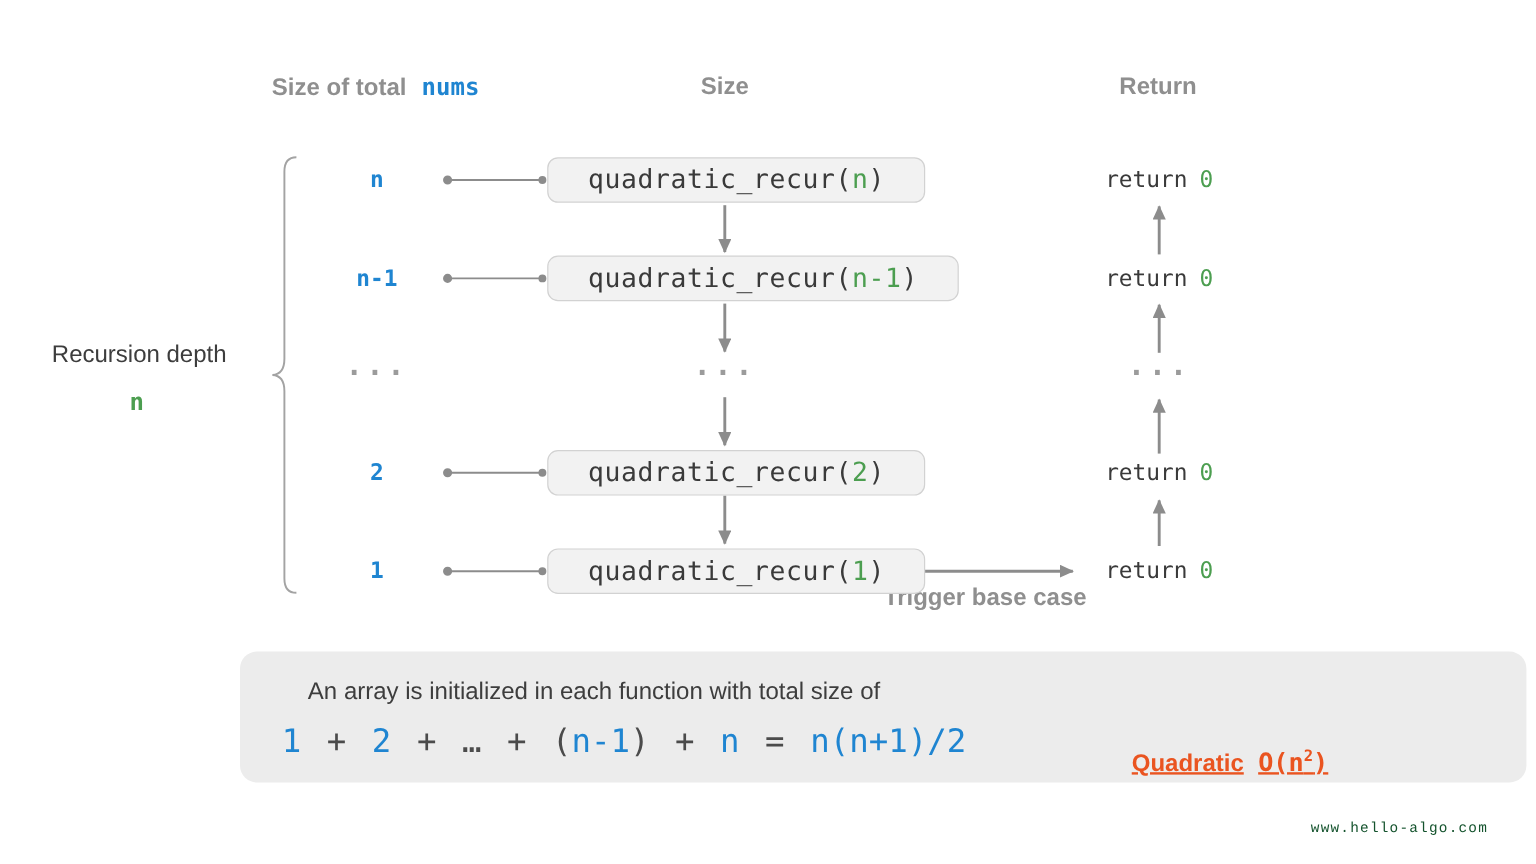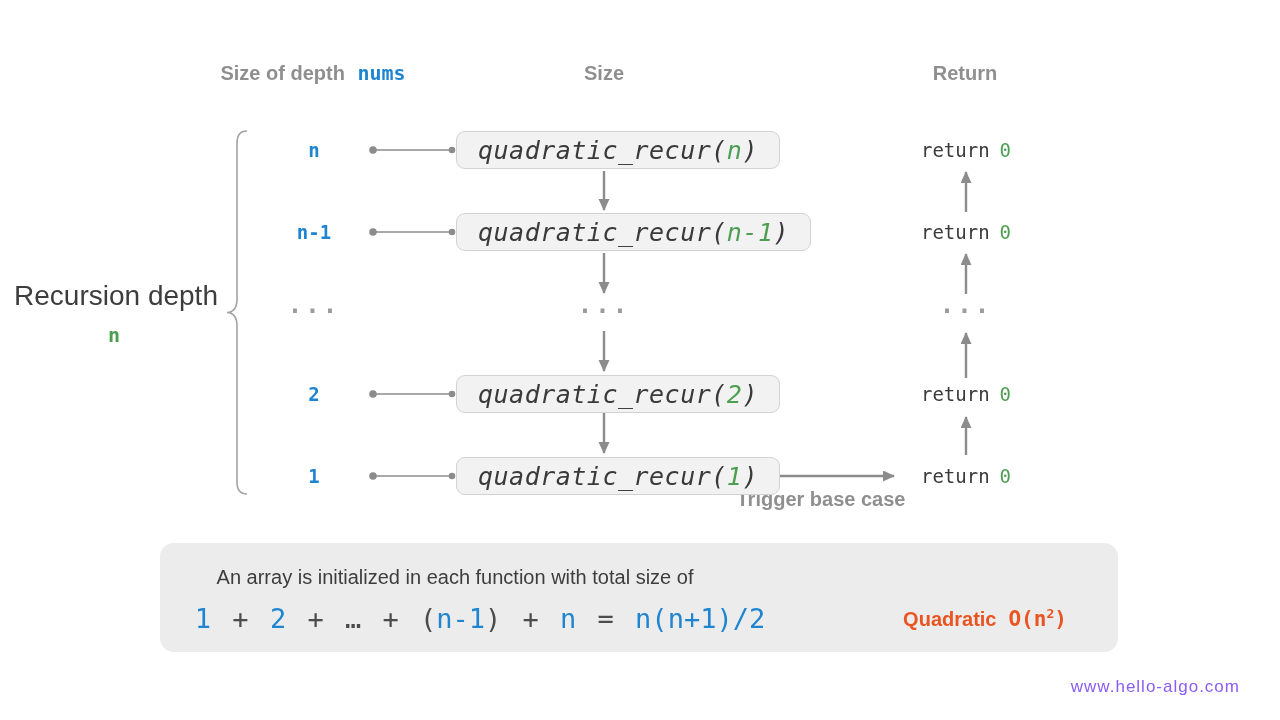--- a/index.html
+++ b/index.html
@@ -9,47 +9,46 @@
   }
   .abs{position:absolute;}
   .ctr{transform:translate(-50%,-50%);white-space:nowrap;}
   .mono{font-family:"DejaVu Sans Mono","Liberation Mono",monospace;}
   .hd{font-size:20px;font-weight:700;color:#8f8f8f;}
   .blue{color:#1f85d1;margin-top:28px;}
   .green{color:#4c9e50;}
   .size-label{font-size:19px;font-weight:700;color:#1f85d1;}
   .call-box{
     background:#f2f2f2;border:1.5px solid #d2d2d2;border-radius:9px;
-    height:36px;display:flex;align-items:center;padding:0 21px;
-    font-size:25px;color:#3a3a3a;letter-spacing:.5px;
+    height:36px;display:flex;align-items:center;padding:0 33px;
+    font-size:22px;color:#3a3a3a;letter-spacing:.5px;
     transform:translateY(-50%);
-    font-style:italic;
   }
   .ret{font-size:19px;color:#3a3a3a;}
   .ret .green{margin-left:10px;}
   .dots{font-size:24px;font-weight:700;color:#9b9b9b;letter-spacing:3px;
     transform:translate(-50%,-72%);}
-  .depth-line1{font-size:28px;color:#3d3d3d;text-align:right;}
+  .depth-line1{font-size:20px;color:#3d3d3d;text-align:right;}
   .depth-line2{font-size:20px;font-weight:700;color:#4c9e50;}
   .trigger{font-size:20px;font-weight:700;color:#8f8f8f;}
   .panel{
-    background:#ececec;border-radius:14px;width:958px;height:109px;
+    background:#ececec;border-radius:14px;width:1072px;height:109px;margin-left:40px;
   }
   .panel-desc{font-size:20px;color:#3d3d3d;}
   .formula{font-size:27px;font-weight:400;white-space:pre;word-spacing:5px;
     font-family:"DejaVu Sans Mono","Liberation Mono",monospace;}
   .tok-d{color:#4b4b4b;}
   .tok-b{color:#1f85d1;}
   .space-title{font-size:20px;font-weight:700;color:#3a3a3a;}
   .space-value{font-size:20px;font-weight:700;color:#ea5420;}
   .space-value .o-part{font-family:"DejaVu Sans Mono","Liberation Mono",monospace;
     font-size:21px;margin-left:12px;}
   .space-value sup{font-size:13px;}
-  .watermark{font-size:17px;color:#8b5cf6;letter-spacing:1px;
-    font-family:Liberation Sans, sans-serif;}
+  .watermark{font-size:12px;color:#14532d;letter-spacing:1px;
+    font-family:Liberation Mono, monospace;}
   svg.layer{position:absolute;left:0;top:0;}
 </style>
 </head>
 <body>
 
 <div class="canvas">
 
   <svg class="layer" width="1280" height="720">
     <defs>
       <marker id="ah" markerUnits="userSpaceOnUse" markerWidth="13" markerHeight="12" refX="11" refY="5.5" orient="auto">
@@ -87,21 +86,21 @@
       <line x1="966" y1="294" x2="966" y2="254" marker-end="url(#ah)"></line>
       <line x1="966" y1="212" x2="966" y2="172" marker-end="url(#ah)"></line>
     </g>
 
     <line x1="756" y1="476" x2="894" y2="476" stroke="#8c8c8c" stroke-width="2.4" marker-end="url(#ah)"></line>
 
     <polygon points="800,592 830,592 830,581 857,600 830,619 830,608 800,608" fill="#c7c7c7"></polygon>
   </svg>
 
   <div class="abs ctr hd" style="left:313px;top:73px;">
-    <span>Size of depth</span>
+    <span>Size of total</span>
     <span class="mono blue" style="margin-left:7px;">nums</span>
   </div>
   <div class="abs ctr hd" style="left:604px;top:73px;">Size</div>
   <div class="abs ctr hd" style="left:965px;top:73px;">Return</div>
 
   <div class="abs ctr depth-line1" style="left:116px;top:296px;">Recursion depth</div>
   <div class="abs ctr depth-line2 mono" style="left:114px;top:335px;">n</div>
 
   <div class="abs ctr size-label mono" style="left:314px;top:150px;">n</div>
   <div class="abs call-box mono" style="left:456px;top:150px;">
@@ -146,20 +145,20 @@
       <span>)</span>
   </div>
   <div class="abs ctr ret mono" style="left:966px;top:476px;">
     <span>return</span><span class="green">0</span>
   </div>
 
   <div class="abs panel" style="left:160px;top:543px;">
     <div class="abs ctr panel-desc" style="left:295px;top:34px;">An array is initialized in each function with total size of</div>
     <div class="abs ctr formula" style="left:320px;top:75px;"><span class="tok-b">1</span><span class="tok-d"> + </span><span class="tok-b">2</span><span class="tok-d"> + </span><span class="tok-d">…</span><span class="tok-d"> + </span><span class="tok-d">(</span><span class="tok-b">n-1</span><span class="tok-d">)</span><span class="tok-d"> + </span><span class="tok-b">n</span><span class="tok-d"> = </span><span class="tok-b">n(n+1)/2</span></div>
 
-    <div class="abs ctr space-value" style="left:825px;top:75px;">
+    <div class="abs ctr space-value" style="left:825px;top:93px;text-decoration:underline;">
       <span>Quadratic</span><span class="o-part"><span>O(n</span><sup>2</sup><span>)</span></span>
     </div>
   </div>
 
   <div class="abs watermark" style="right:40px;bottom:23px;">www.hello-algo.com</div>
 
 </div>
 
 </body></html>

